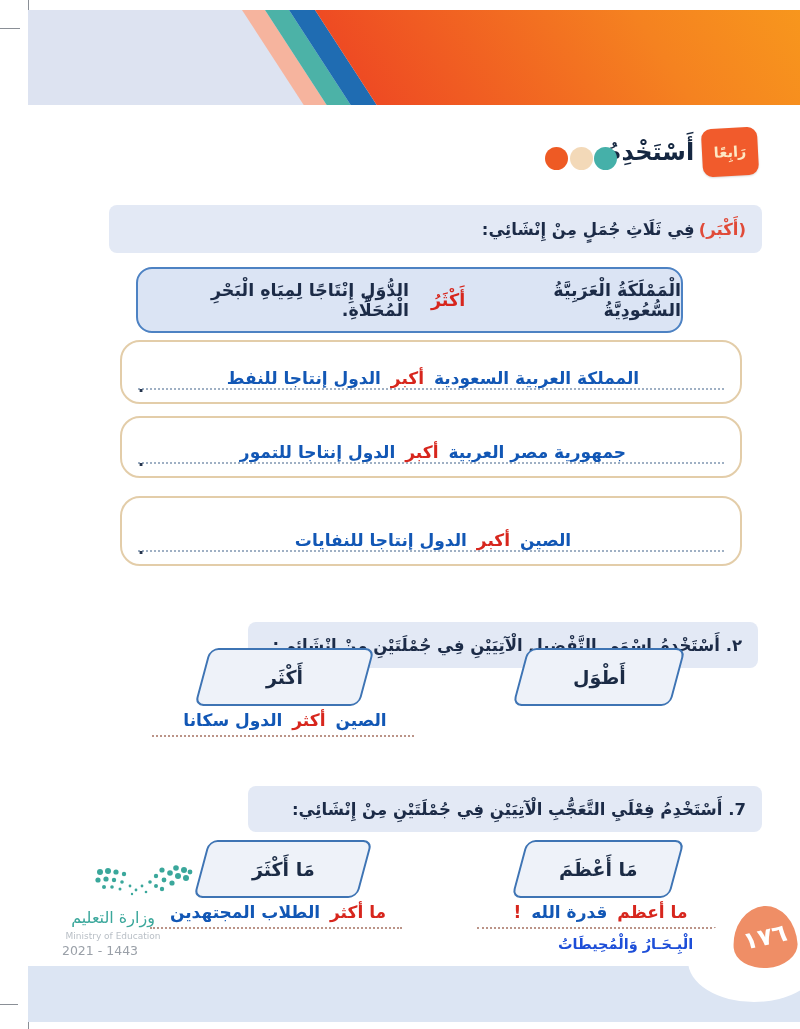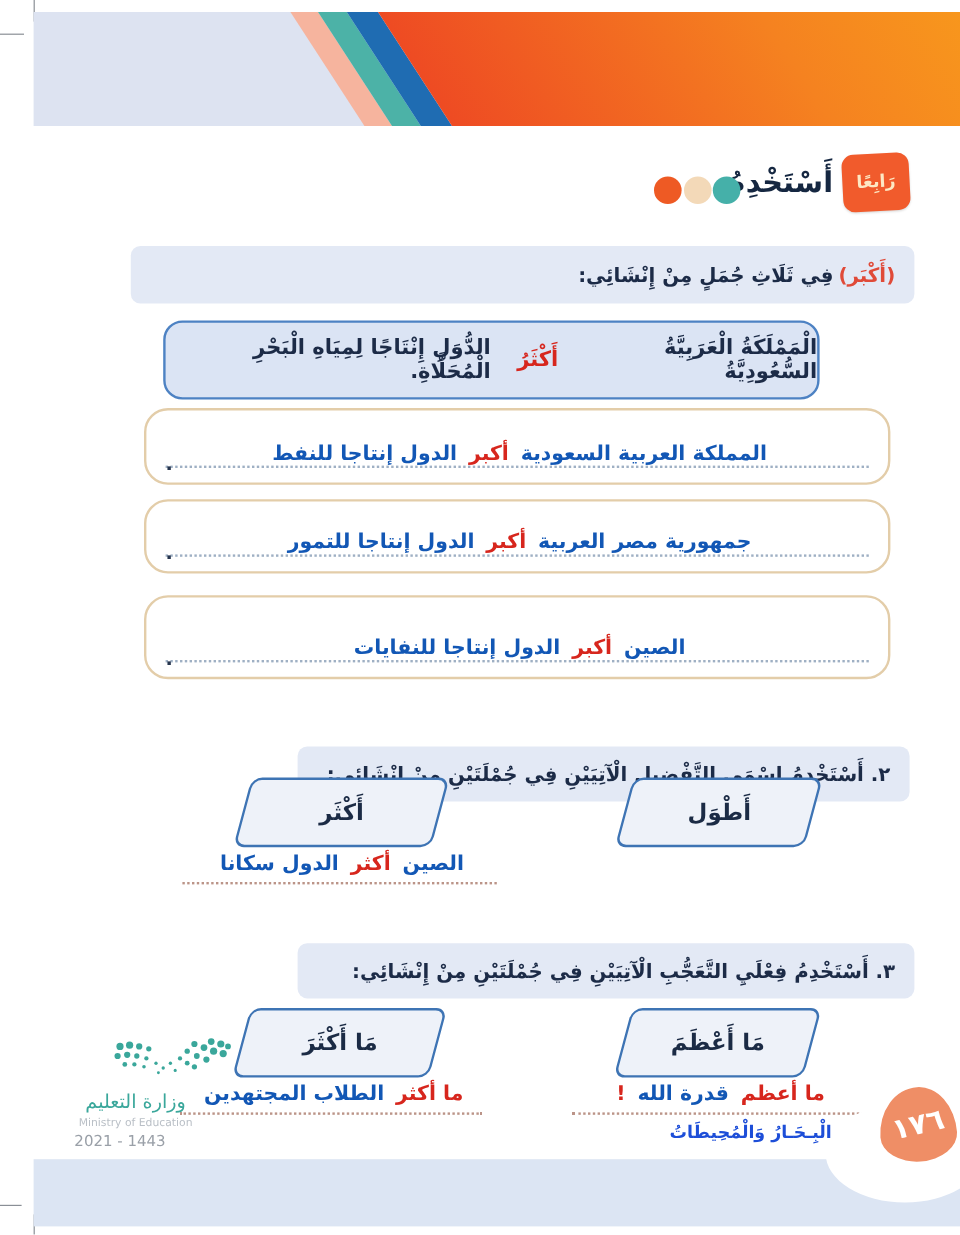--- a/index.html
+++ b/index.html
@@ -144,21 +144,21 @@
     <span class="word">أَكْثَر</span>
   </div>
 
   <div class="inline-ans" style="left:152px;top:710px;width:262px;">
     <span class="blue">الصين</span>
     <span class="red">أكثر</span>
     <span class="blue">الدول سكانا</span>
   </div>
 
   <div class="qstrip" style="left:248px;top:786px;width:514px;height:46px;">
-    <span>٣. أَسْتَخْدِمُ فِعْلَيِ التَّعَجُّبِ الْآتِيَيْنِ فِي جُمْلَتَيْنِ مِنْ إِنْشَائِي:</span>
+    <span>7. أَسْتَخْدِمُ فِعْلَيِ التَّعَجُّبِ الْآتِيَيْنِ فِي جُمْلَتَيْنِ مِنْ إِنْشَائِي:</span>
   </div>
 
   <div class="para" style="left:519px;top:840px;width:158px;">
     <span class="word">مَا أَعْظَمَ</span>
   </div>
   <div class="para" style="left:201px;top:840px;width:164px;">
     <span class="word">مَا أَكْثَرَ</span>
   </div>
 
   <div class="inline-ans" style="left:477px;top:902px;width:243px;">

